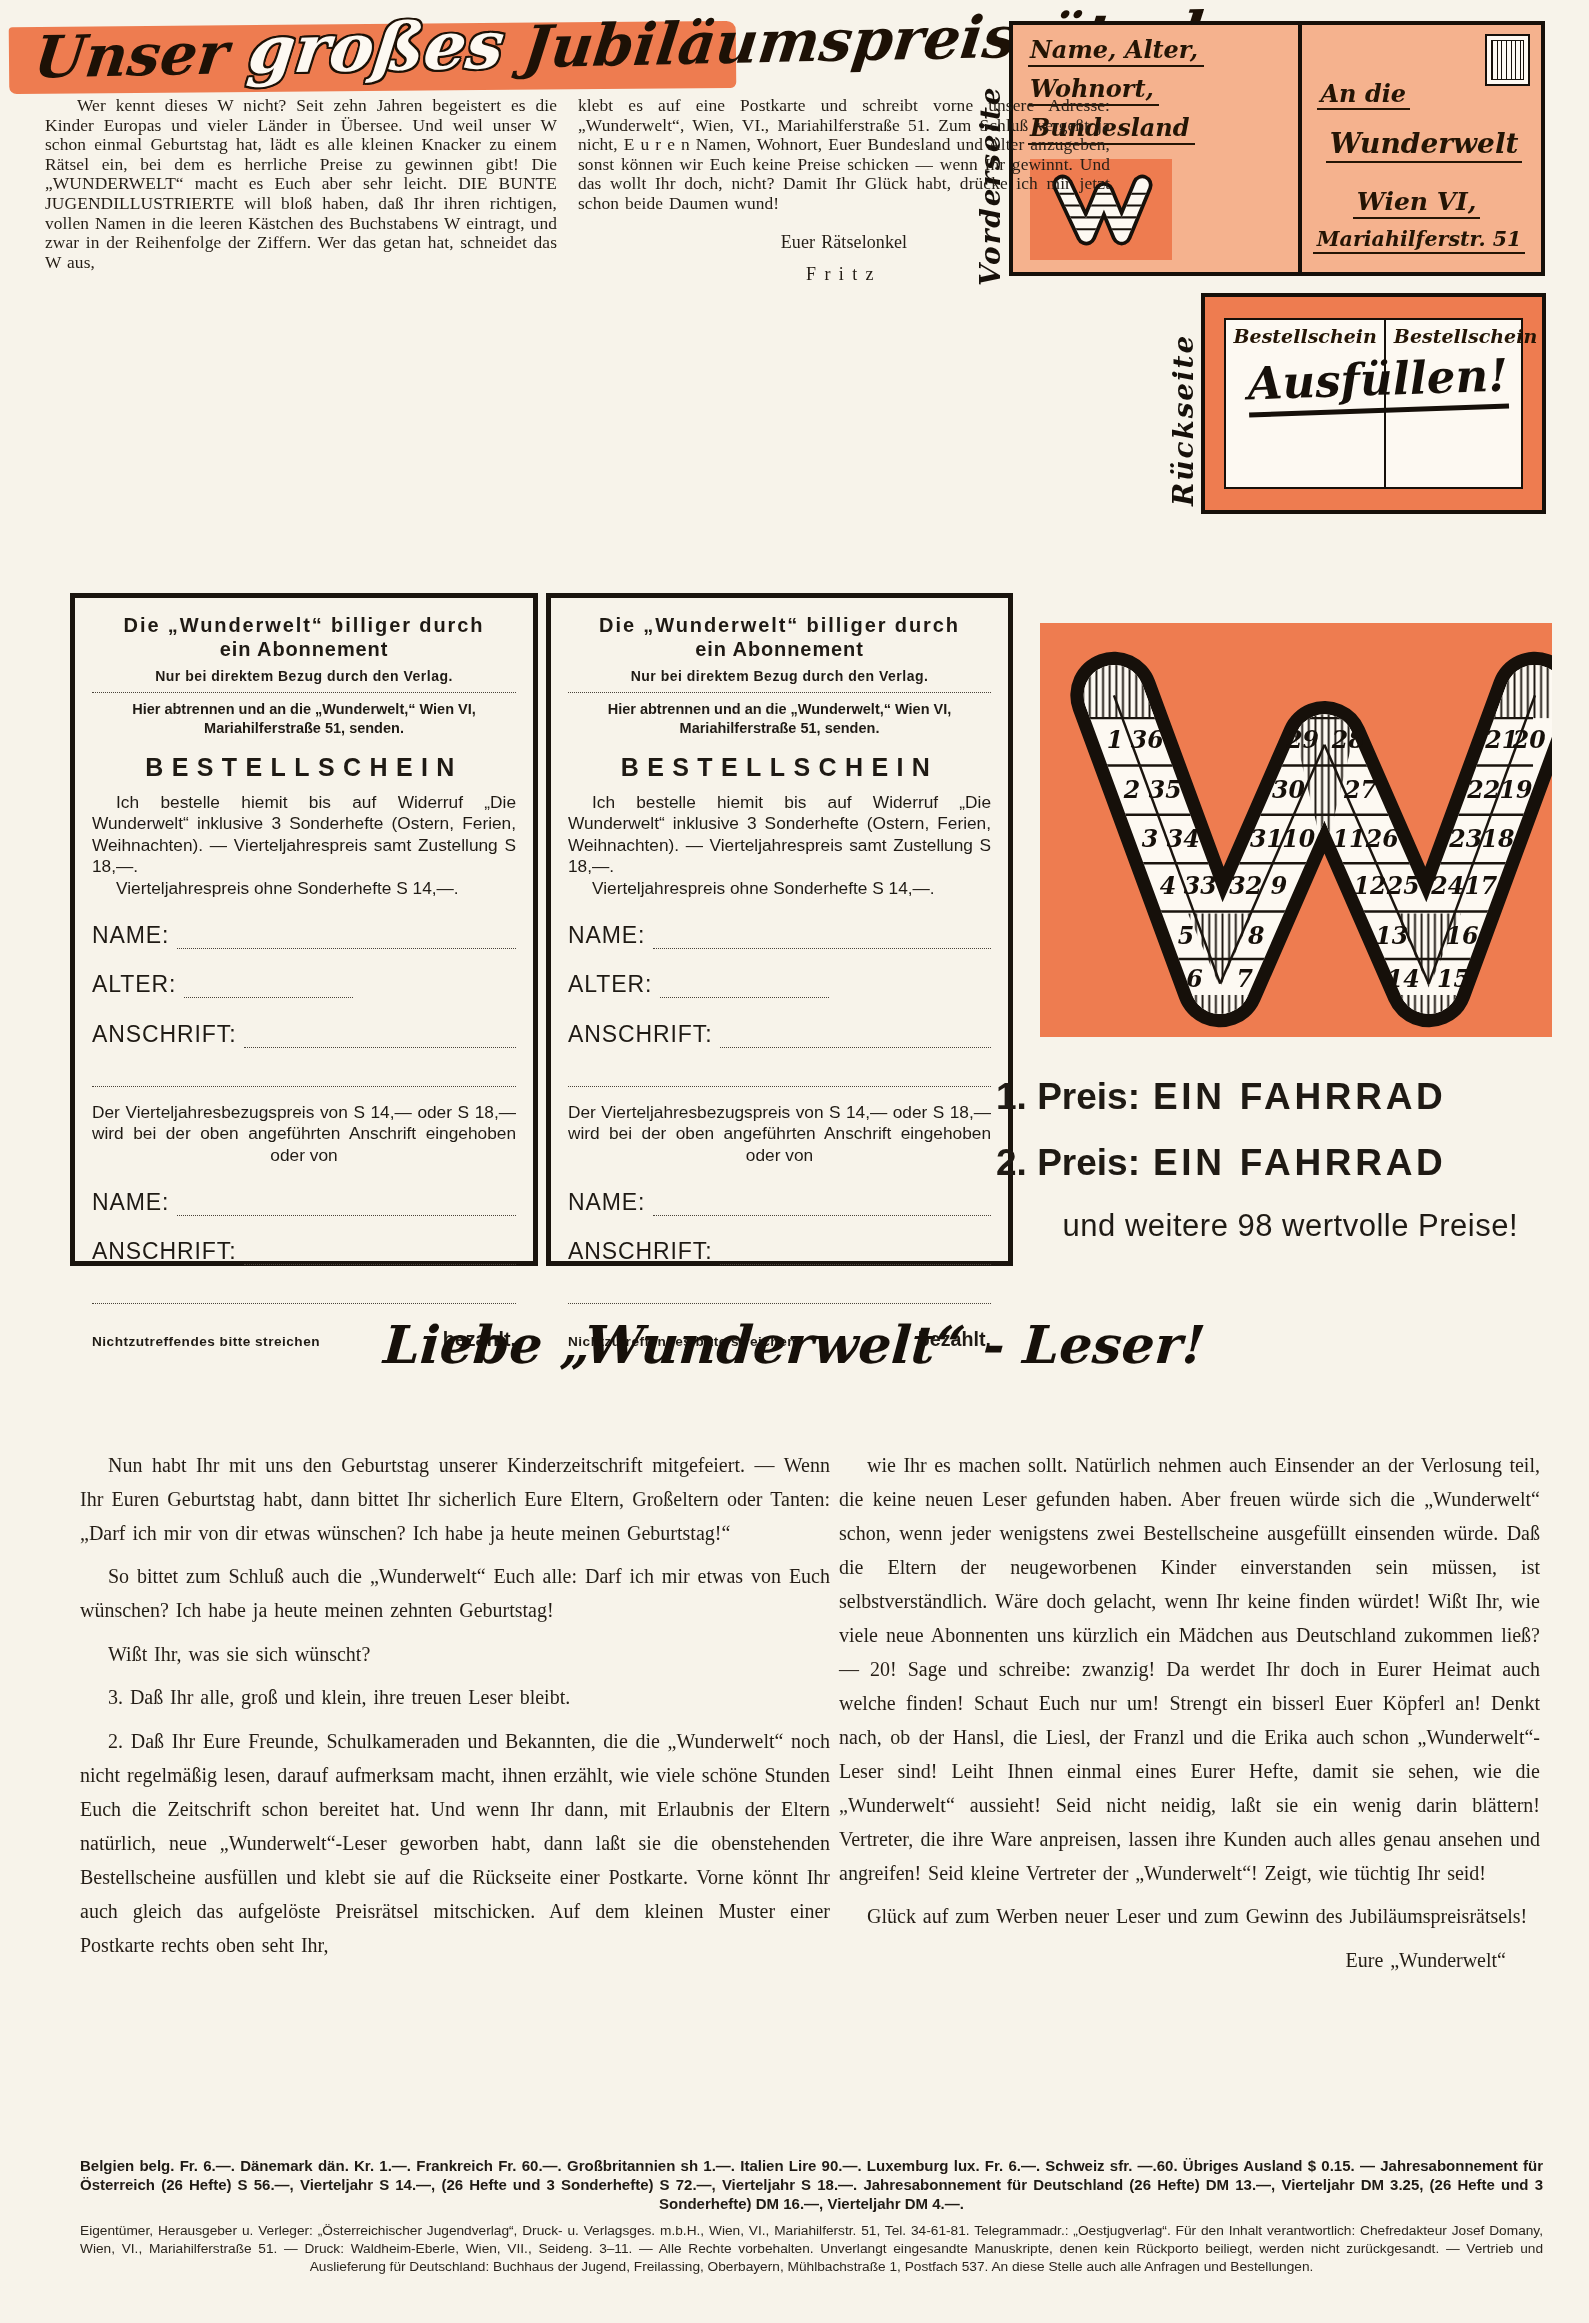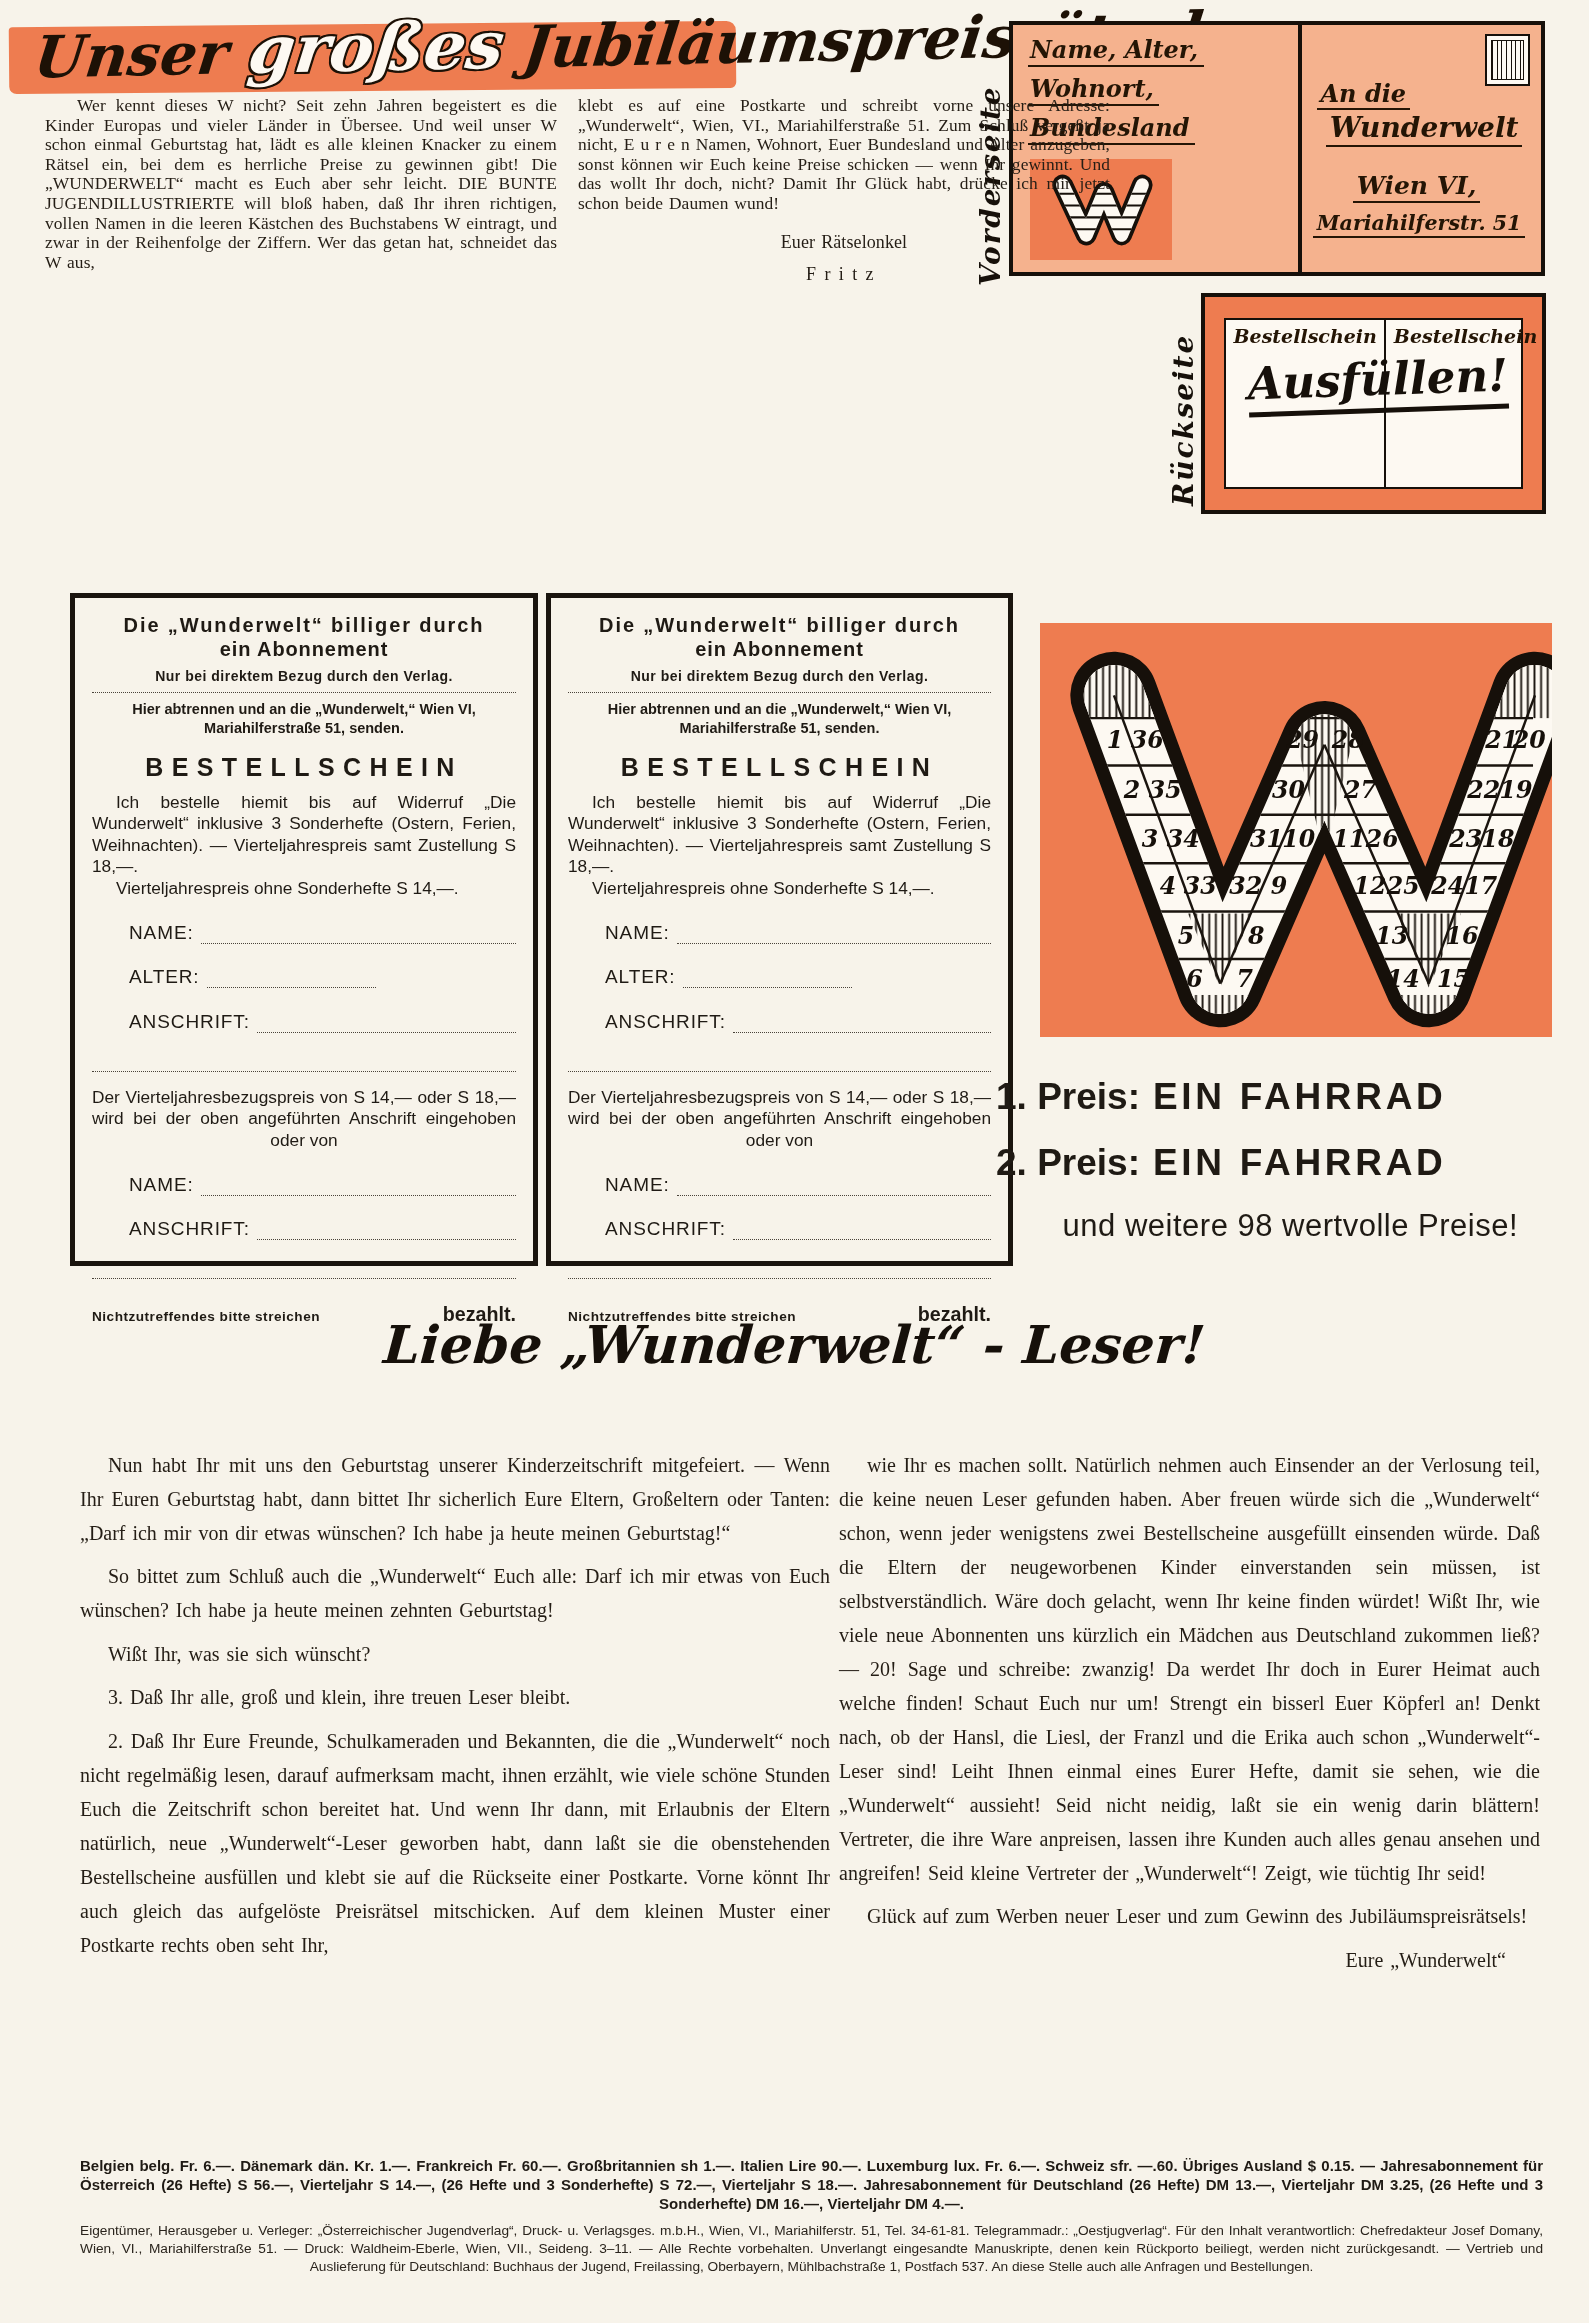--- a/index.html
+++ b/index.html
@@ -56,21 +56,21 @@
   .pcf-logo {
     left:17px; bottom:11.2px; width:142px; height:101px;
     background:#ee7c50; display:flex; align-items:center; justify-content:center;
   }
   .pcf-addr { left:calc(54% + 15px); top:54px; right:13px; }
   .pcf-addr .hand-line {
     display:block; border-bottom:2.8px solid #241505;
     padding:0 3.7px 0.9px 3.7px; width:max-content;
   }
   .pcf-a1 { font-size:24px; margin-left:3.7px; }
-  .pcf-a2 { font-size:28px; margin:1px 0 0 13px; }
+  .pcf-a2 { font-size:28px; margin:17px 0 0 13px; }
   .pcf-a3 { font-size:25px; margin:24px 0 0 40px; }
   .pcf-a4 { font-size:20.6px; margin-top:7.5px; }
   .stamp {
     right:11.2px; top:9.4px; width:45px; height:52px;
     border:2.8px solid #16100a; background:#fdf9f2; padding:3.7px;
   }
   .stamp-inner {
     width:100%; height:100%;
     border:1.9px solid #16100a;
     background:repeating-linear-gradient(90deg,#16100a 0 0.9px,transparent 0.9px 4.7px);
@@ -114,21 +114,21 @@
   .form-2 { left:546px; width:467px; }
   .f-head   { text-align:center; font-weight:bold; font-size:20px; line-height:24px; letter-spacing:1.9px; }
   .f-head2  { text-align:center; font-weight:bold; font-size:20px; line-height:24px; letter-spacing:0.9px; }
   .f-sub    { text-align:center; font-weight:bold; font-size:14px; margin-top:6.6px; letter-spacing:0.5px; }
   .dotrule  { border-top:1.9px dotted #4a433a; margin:8.4px 0 7.5px 0; }
   .f-instr  { text-align:center; font-weight:bold; font-size:14.5px; line-height:19px; }
   .f-title  { text-align:center; font-weight:bold; font-size:25px; letter-spacing:8.4px; margin:15px 0 9.4px 0; }
   .f-body   { font-size:17.3px; line-height:21.5px; text-align:justify; text-indent:24px; }
   .f-body2  { font-size:17.3px; line-height:21.5px; text-indent:24px; }
   .f-row    { display:flex; align-items:flex-end; margin-top:22.5px; }
-  .f-label  { font-size:19px; letter-spacing:0.9px;margin-left:37px; }
+  .f-label  { font-size:23px; letter-spacing:0.9px; }
   .f-dots   { flex:1; border-bottom:1.9px dotted #4a433a; height:19px; margin-left:7.5px; }
   .f-dots-short { flex:0 0 169px; }
   .f-blankline  { border-bottom:1.9px dotted #4a433a; height:26px; margin-top:13px; }
   .f-middle { font-size:17.3px; line-height:21.5px; text-align:justify; text-align-last:center; margin-top:15px; }
   .f-bottom { display:flex; justify-content:space-between; align-items:baseline; margin-top:24px; }
   .f-note   { font-size:13.6px; font-weight:bold; letter-spacing:0.5px; }
   .f-paid   { font-size:19.7px; font-weight:bold; }
 
   
   .w-box { left:1040px; top:623px; width:512px; height:414px; background:#ee7c50; }

